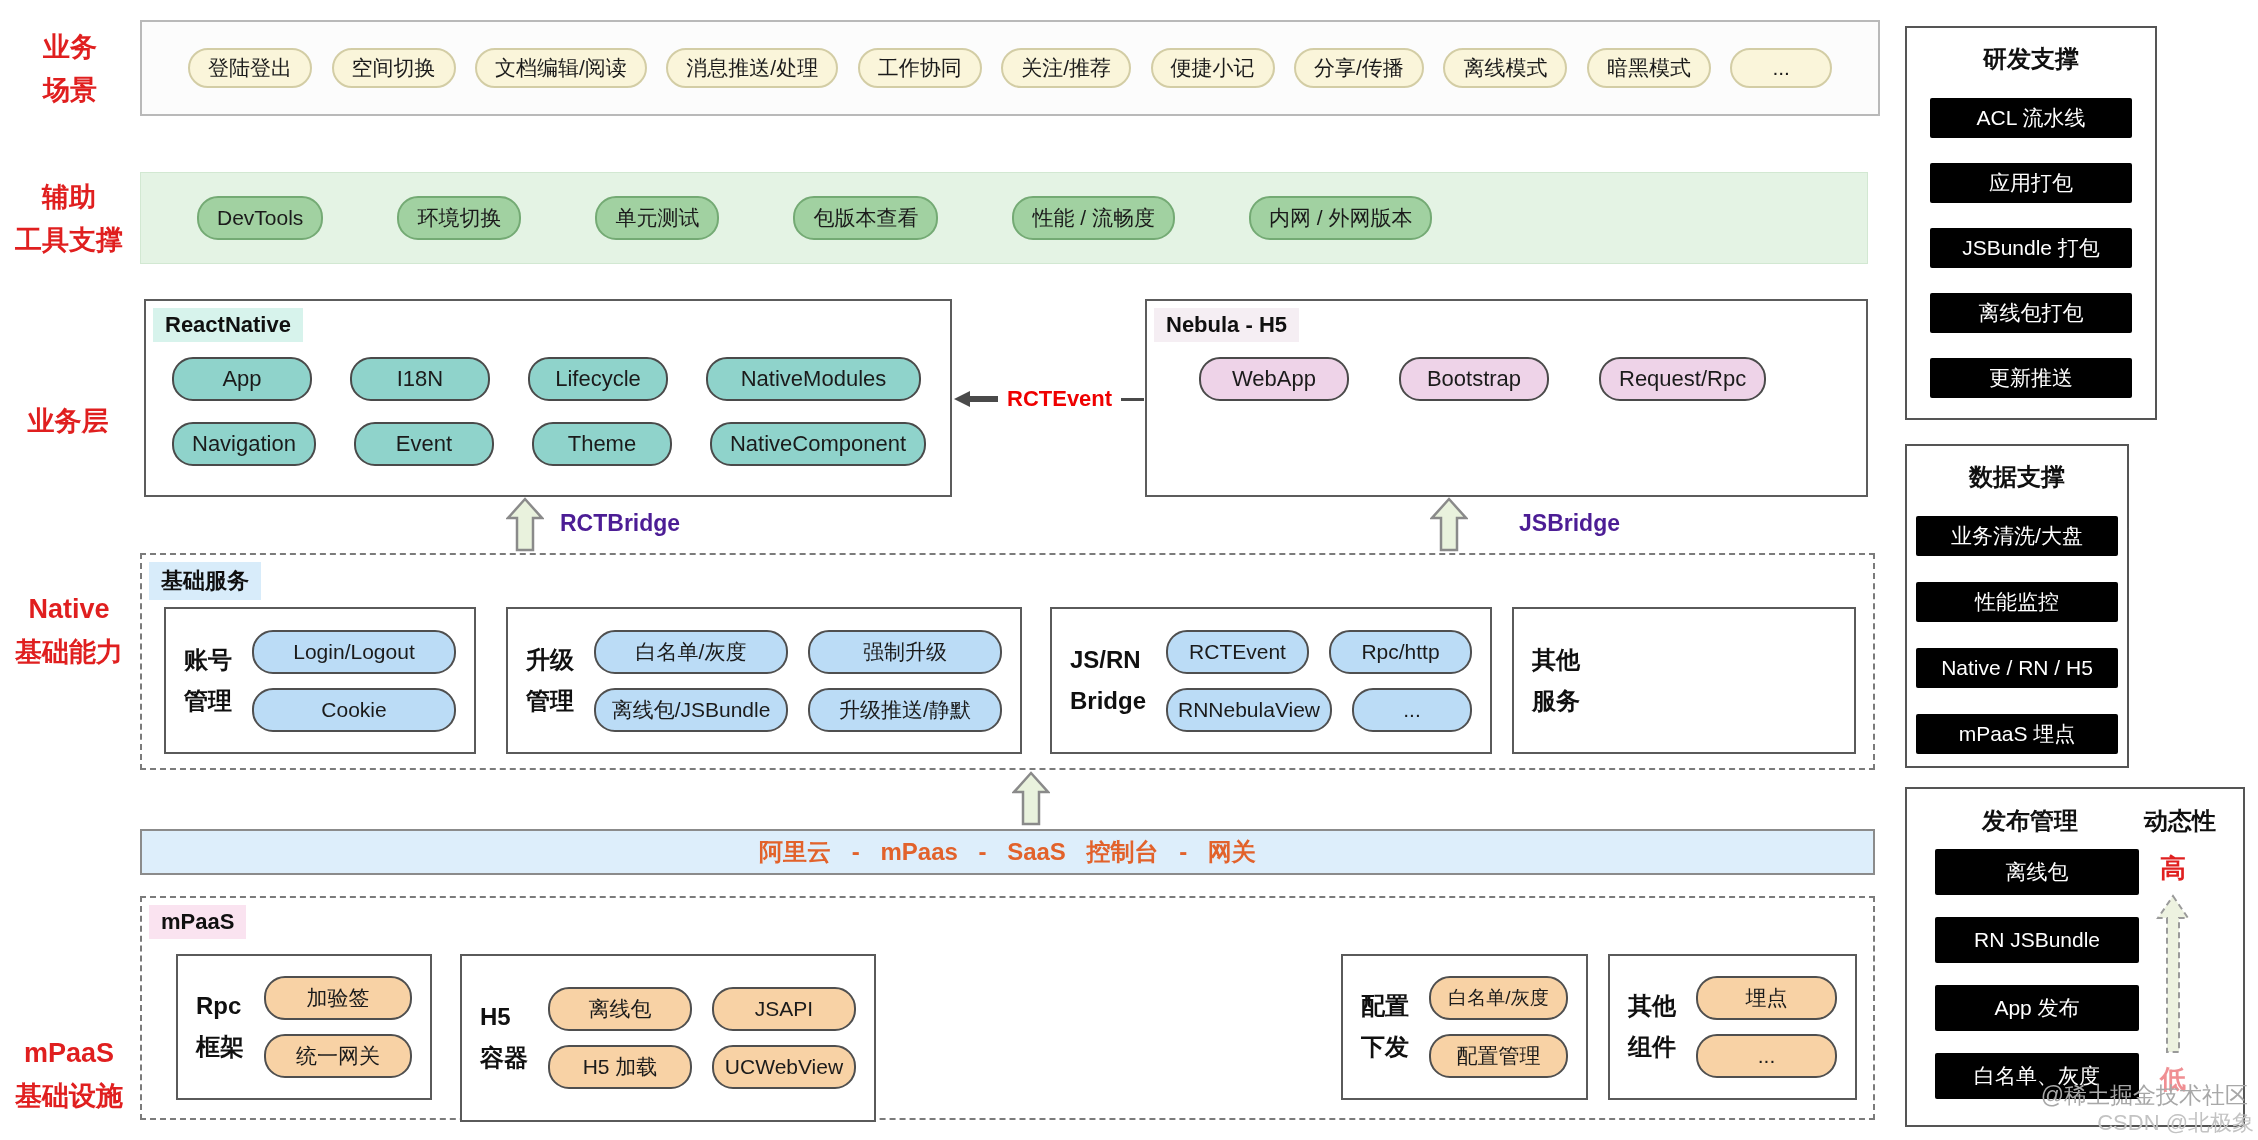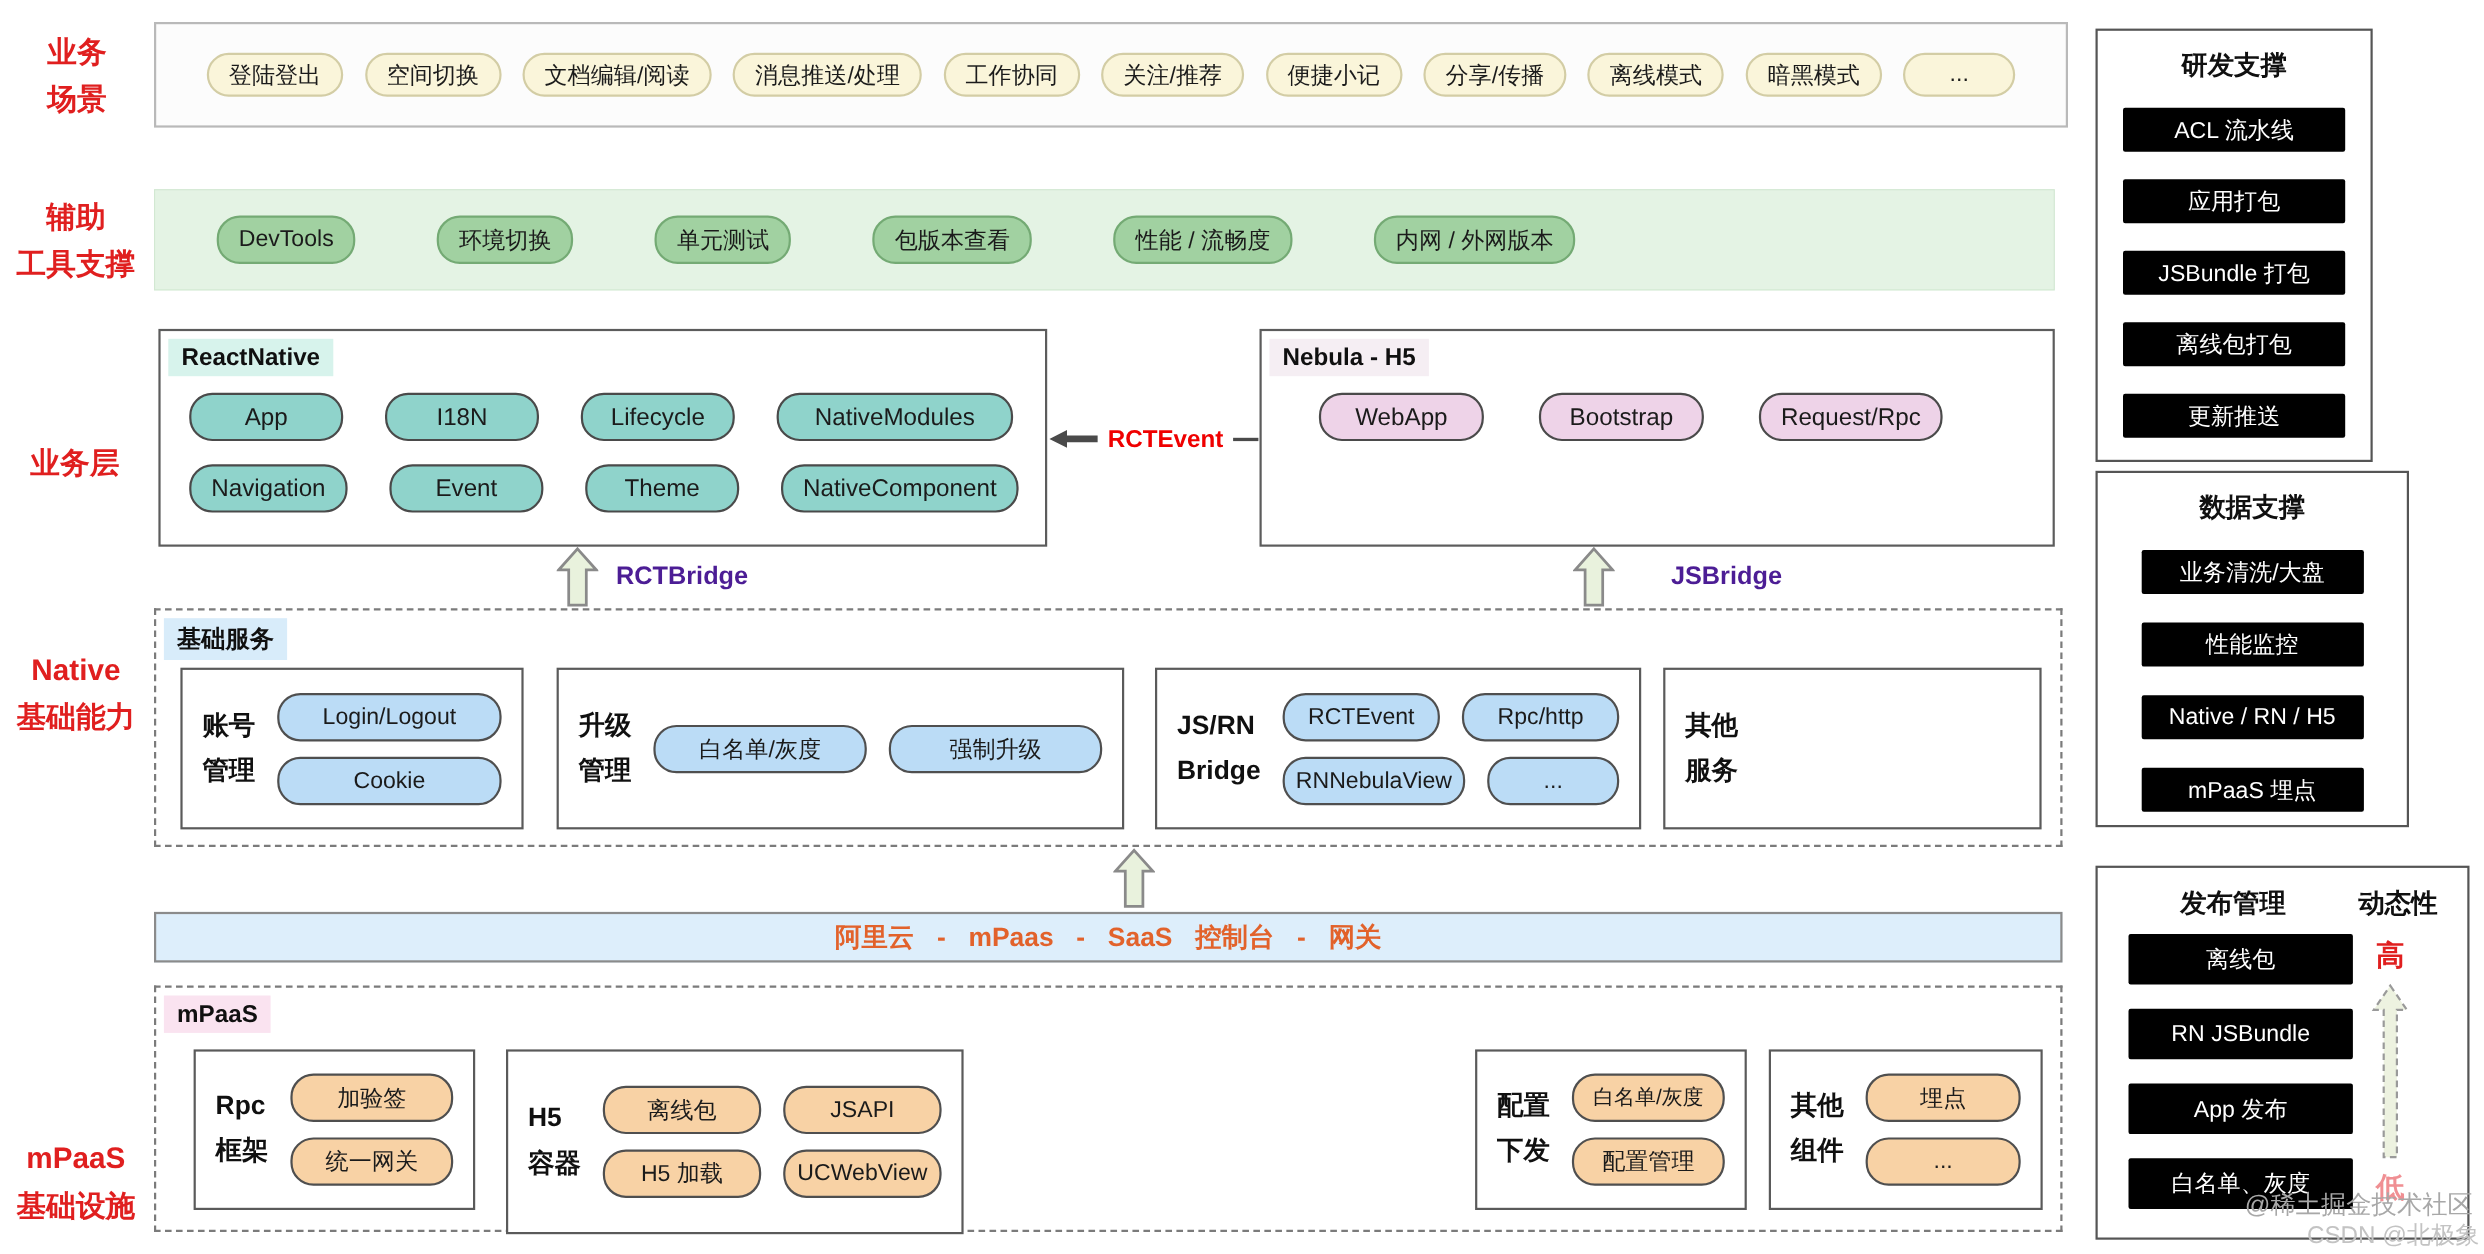--- a/index.html
+++ b/index.html
@@ -56,21 +56,21 @@
   .glabel span { display: block; }
   .grows { flex: 1; display: flex; flex-direction: column; gap: 14px; }
   .grow { display: flex; gap: 20px; }
   .grow .pill { flex: 1; padding: 0 10px; }
 
   #cloud-bar { left: 140px; top: 829px; width: 1735px; height: 46px; background: #ddeefb; border: 2px solid #8b8b8b; display: flex; align-items: center; justify-content: center; }
   .cloud-text { color: #e2622b; font-weight: bold; font-size: 24px; word-spacing: 14px; }
 
   .panel { position: absolute; background: #fff; border: 2px solid #555; }
   #panel-dev { left: 1905px; top: 26px; width: 252px; height: 394px; }
-  #panel-data { left: 1905px; top: 428px; width: 285px; height: 324px; }
+  #panel-data { left: 1905px; top: 444px; width: 224px; height: 324px; }
   #panel-release { left: 1905px; top: 787px; width: 340px; height: 340px; }
   .panel-title { text-align: center; font-weight: bold; font-size: 24px; color: #101010; margin-top: 15px; }
   .btn-stack { display: flex; flex-direction: column; gap: 25px; margin-top: 23px; }
   #panel-data .btn-stack { gap: 26px; }
   .btn { width: 202px; height: 40px; margin: 0 auto; background: #000000; color: #fff; font-size: 21px; display: flex; align-items: center; justify-content: center; border-radius: 2px; }
 
   .rel-title { position: absolute; left: 75px; top: 16px; font-weight: bold; font-size: 24px; color: #101010; }
   .dyn-title { position: absolute; right: 27px; top: 16px; font-weight: bold; font-size: 24px; color: #101010; }
   .rel-stack { position: absolute; left: 28px; top: 60px; width: 204px; display: flex; flex-direction: column; gap: 22px; }
   .rel-stack .btn { width: 204px; height: 46px; }
@@ -201,20 +201,24 @@
     <div class="gbox" style="left:364px; top:52px; width:516px; height:147px;">
       <div class="glabel">
         <span>升级</span>
         <span>管理</span>
       </div>
       <div class="grows">
         <div class="grow">
           <div class="pill blue">白名单/灰度</div>
           <div class="pill blue">强制升级</div>
         </div>
+        <div class="grow">
+          <div class="pill blue">离线包/JSBundle</div>
+          <div class="pill blue">升级推送/静默</div>
+        </div>
       </div>
     </div>
 
     <div class="gbox" style="left:908px; top:52px; width:442px; height:147px;">
       <div class="glabel">
         <span>JS/RN</span>
         <span>Bridge</span>
       </div>
       <div class="grows">
         <div class="grow">

